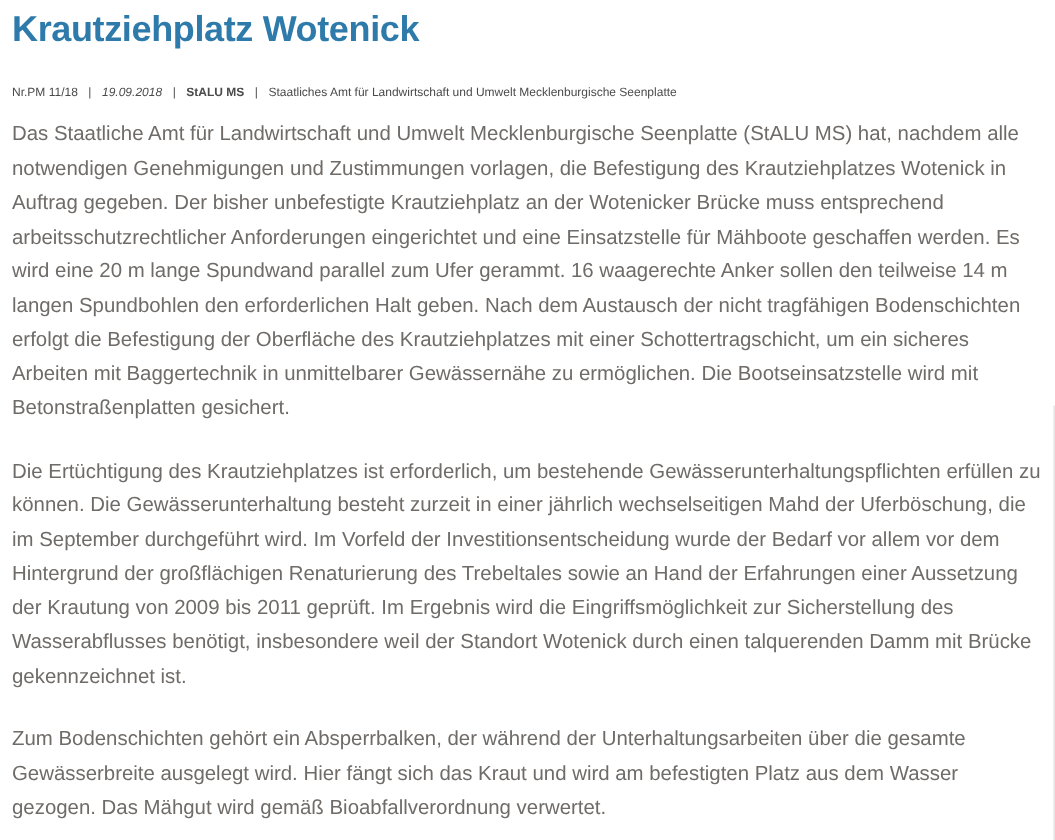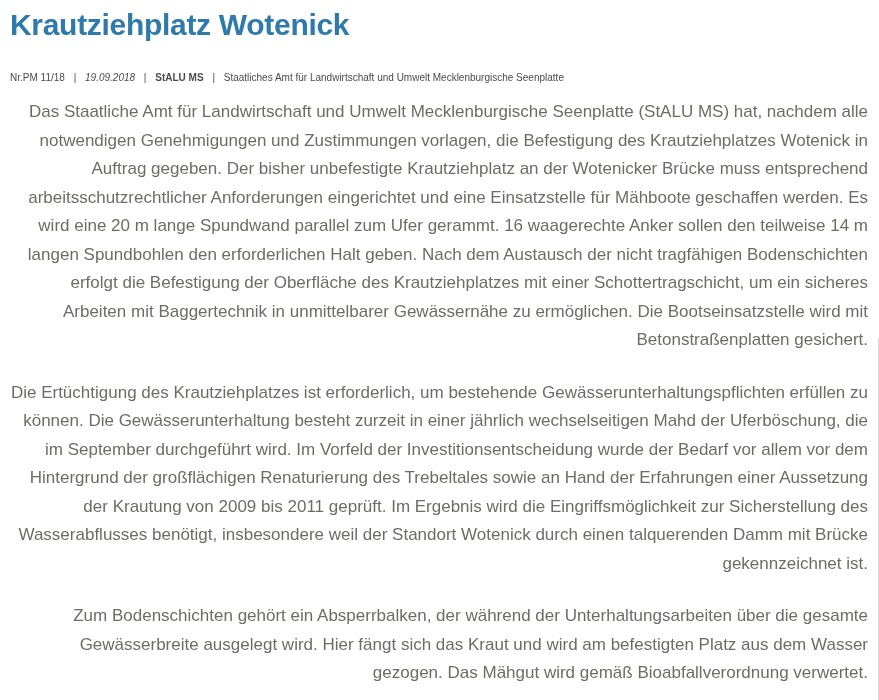--- a/index.html
+++ b/index.html
@@ -40,21 +40,20 @@
     color: #4b4b4b;
   }
   .meta-line .date {
     font-style: italic;
   }
   .meta-line .org-short {
     font-weight: 700;
   }
   .article {
     margin-top: 10px;
-    text-align: right;
   }
   .article p {
     margin: 0 0 24px 0;
     font-size: 17px;
     line-height: 28.5px;
     color: #6f6b68;
     max-width: 858px;
   }
   .right-edge-rule {
     position: absolute;

